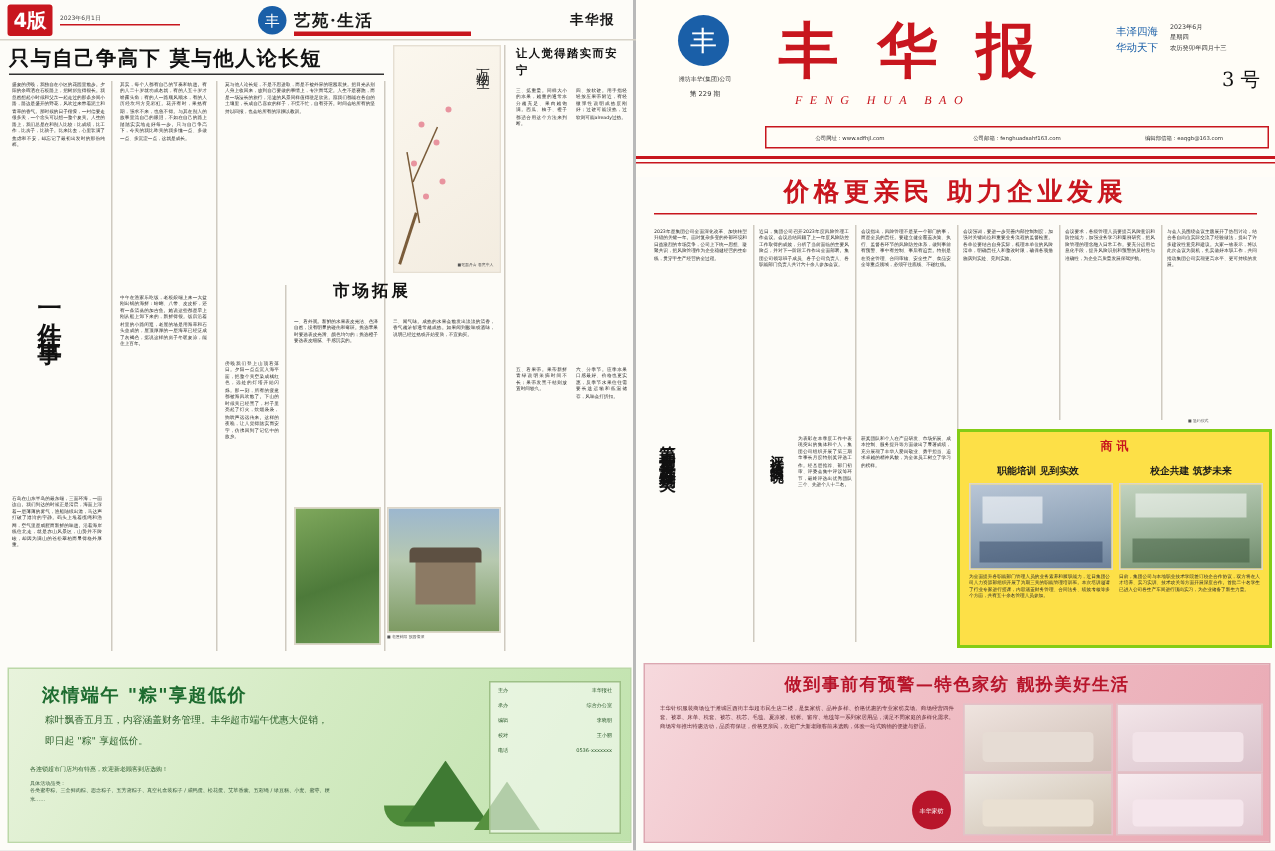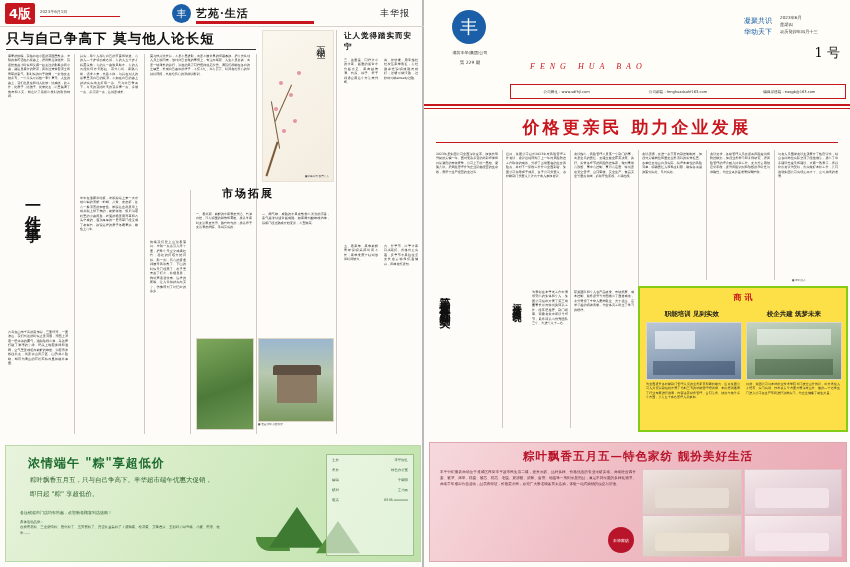--- a/index.html
+++ b/index.html
@@ -35,21 +35,21 @@
     position:absolute;left:172px;top:4px;width:19px;height:19px;border-radius:50%;
     background:#1a5fa8;display:flex;align-items:center;justify-content:center;
     color:#fff;font-size:10px;font-family:"DejaVu Serif",serif;
   }
   .l-title{
     position:absolute;left:196px;top:6px;font-size:11px;letter-spacing:1px;
     color:#1a1a1a;font-family:"DejaVu Serif",serif;font-weight:bold;
   }
   .l-redbar{position:absolute;left:196px;top:21px;width:118px;height:3px;background:#c8161e;}
   .l-brand{
-    position:absolute;right:14px;top:7px;font-size:9px;font-weight:normal;
+    position:absolute;right:14px;top:7px;font-size:9px;font-weight:bold;
     color:#1a1a1a;font-family:"DejaVu Serif",serif;letter-spacing:1px;
   }
 
   .l-headline{
     position:absolute;left:6px;top:30px;width:250px;
     font-size:13.5px;font-weight:bold;color:#111;
     font-family:"DejaVu Serif",serif;letter-spacing:1px;white-space:nowrap;
   }
   .l-hr{position:absolute;left:6px;top:49px;width:250px;height:1px;background:#333;}
 
@@ -237,21 +237,21 @@
     <div class="cap" style="left:258px;top:422px;">■ 老屋斜阳 故园情深</div>
 
     <div class="l-sub-headline" style="left:344px;top:30px;width:70px;font-size:7.5px;line-height:1.5;letter-spacing:1px;">让人觉得踏实而安宁</div>
     <div class="body-col" style="position:absolute;left:344px;top:58px;width:34px;height:180px;overflow:hidden;">三、掂重量。同样大小的水果，越重的通常水分越充足、果肉越饱满。西瓜、柚子、橙子都适合用这个方法来判断。</div>
     <div class="body-col" style="position:absolute;left:384px;top:58px;width:34px;height:180px;overflow:hidden;">四、按软硬。用手指轻轻按压果蒂附近，有轻微弹性说明成熟度刚好；过硬可能没熟，过软则可能already过熟。</div>
     <div class="body-col" style="position:absolute;left:344px;top:244px;width:34px;height:186px;overflow:hidden;">五、看果蒂。果蒂新鲜青绿说明采摘时间不长；果蒂发黑干枯则放置时间较久。</div>
     <div class="body-col" style="position:absolute;left:384px;top:244px;width:34px;height:186px;overflow:hidden;">六、分季节。应季水果口感最好、价格也更实惠，反季节水果往往需要长途运输和低温储存，风味会打折扣。</div>
 
     <div class="ad-left">
       <div class="adtitle">浓情端午 "粽"享超低价</div>
-      <div class="adsub">粽叶飘香五月五，只与自己争高下。丰华超市端午优惠大促销，</div>
+      <div class="adsub">粽叶飘香五月五，内容涵盖财务管理。丰华超市端午优惠大促销，</div>
       <div class="adsub2">即日起 "粽" 享超低价。</div>
       <div class="adnote">各连锁超市门店均有特惠，欢迎新老顾客到店选购！</div>
       <div class="adlist">
         <div>具体活动品类：</div>
         <div>各类蜜枣粽、三全鲜肉粽、思念粽子、五芳斋粽子、真空礼盒装粽子 / 咸鸭蛋、松花蛋、艾草香囊、五彩绳 / 绿豆糕、小麦、蜜枣、粳米……</div>
       </div>
       <div class="leaf"></div>
       <div class="zongzi"></div>
       <div class="zongzi2"></div>
       <div class="stampbox">
@@ -278,31 +278,32 @@
       </div>
     </div>
   </div>
 
   <div class="sheet right-sheet">
 
     <div class="r-head">
       <div class="r-logo">丰</div>
       <div class="r-company">潍坊丰华(集团)公司</div>
       <div class="r-issue">第 229 期</div>
+      <div class="r-title">丰 华 报</div>
       <div class="r-pinyin">FENG   HUA   BAO</div>
       <div class="r-slogan">
-        <div>凝聚共识</div>
+        <div>丰泽四海</div>
         <div>华动天下</div>
       </div>
       <div class="r-dateblk">
         <div>2023年6月</div>
         <div>星期四</div>
         <div>农历癸卯年四月十三</div>
       </div>
-      <div class="r-no">1 号</div>
+      <div class="r-no">3 号</div>
       <div class="r-infobar">
         <span>公司网址：www.sdfhjl.com</span>
         <span>公司邮箱：fenghuadsahf163.com</span>
         <span>编辑部信箱：eaqgb@163.com</span>
       </div>
       <div class="r-redline"></div>
       <div class="r-redline2"></div>
     </div>
 
     <div class="r-headline">价格更亲民   助力企业发展</div>
@@ -341,21 +342,21 @@
       <div class="photo ph-school" style="left:106px;top:34px;width:94px;height:56px;">
         <div style="position:absolute;left:10px;top:6px;width:74px;height:16px;background:rgba(255,255,255,.5);"></div>
         <div style="position:absolute;left:8px;bottom:4px;width:78px;height:16px;background:rgba(50,80,50,.45);"></div>
       </div>
 
       <div class="body-col" style="position:absolute;left:6px;top:94px;width:94px;height:44px;overflow:hidden;">为全面提升各职能部门管理人员的业务素养和履职能力，近日集团公司人力资源部组织开展了为期三天的职能管理培训班。本次培训邀请了行业专家进行授课，内容涵盖财务管理、合同法务、绩效考核等多个方面，共有五十余名管理人员参加。</div>
       <div class="body-col" style="position:absolute;left:106px;top:94px;width:94px;height:44px;overflow:hidden;">日前，集团公司与本地职业技术学院签订校企合作协议，双方将在人才培养、实习实训、技术攻关等方面开展深度合作。首批二十名学生已进入公司各生产车间进行顶岗实习，为企业储备了新生力量。</div>
     </div>
 
     <div class="ad-right">
-      <div class="adtitle">粽叶飘香五月五—特色家纺  靓扮美好生活</div>
+      <div class="adtitle">做到事前有预警—特色家纺  靓扮美好生活</div>
       <div class="adbody">丰华针织服装商场位于潍城区西街丰华超市民生店二楼，是集家纺、品种多样、价格优惠的专业家纺卖场。商场经营四件套、被罩、床单、枕套、被芯、枕芯、毛毯、夏凉被、蚊帐、窗帘、地毯等一系列家居用品，满足不同家庭的多样化需求。商场常年推出特惠活动，品质有保证，价格更亲民，欢迎广大新老顾客前来选购，体验一站式购物的便捷与舒适。</div>
 
       <div class="bedphoto ph-bed1" style="left:212px;top:26px;width:98px;height:44px;">
         <div style="position:absolute;left:12px;bottom:6px;width:74px;height:20px;background:#e6dcd4;border-radius:3px;"></div>
       </div>
       <div class="bedphoto ph-bed2" style="left:314px;top:26px;width:96px;height:44px;">
         <div style="position:absolute;left:10px;bottom:6px;width:74px;height:20px;background:#f2e3e8;border-radius:3px;"></div>
       </div>
       <div class="bedphoto ph-bed3" style="left:212px;top:72px;width:98px;height:40px;">
         <div style="position:absolute;left:12px;bottom:5px;width:74px;height:18px;background:#e9e0d2;border-radius:3px;"></div>

